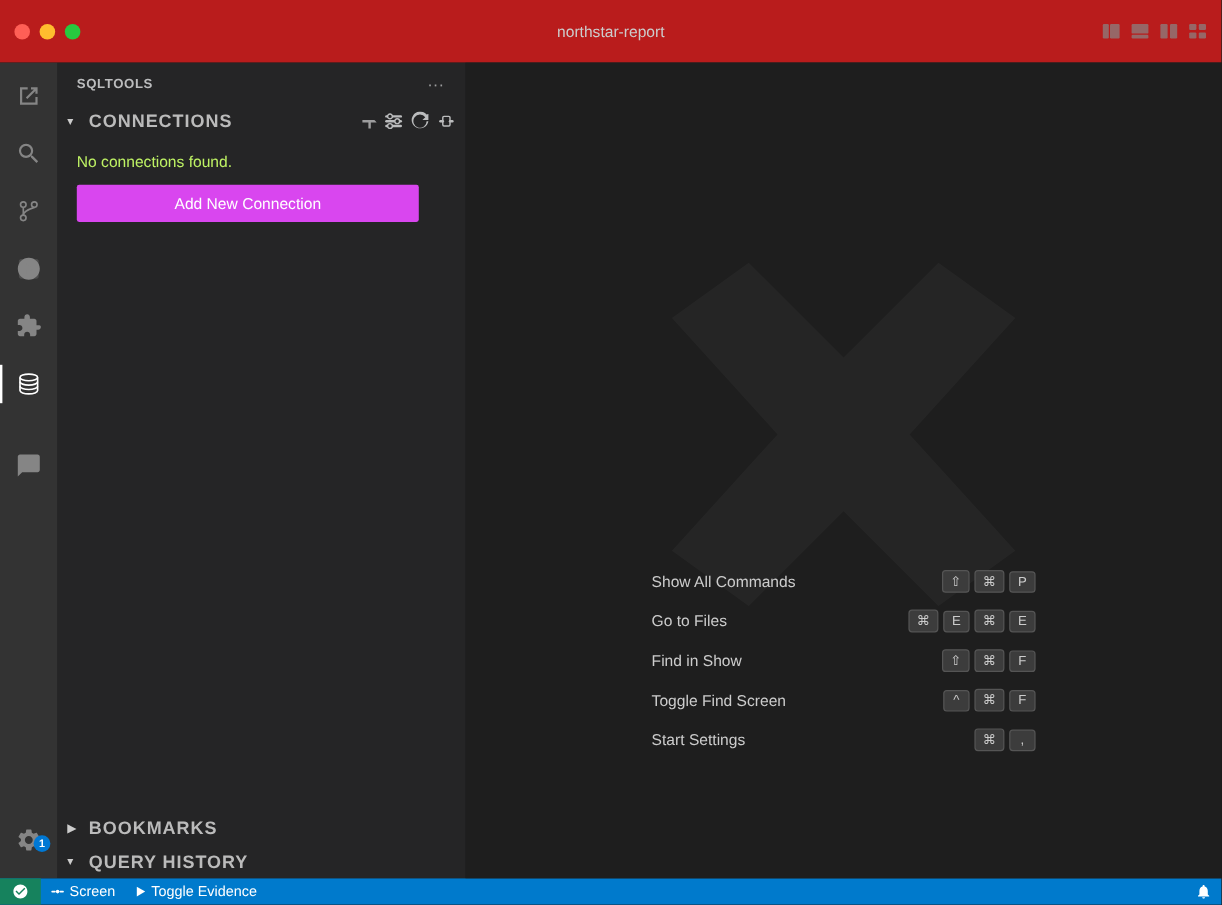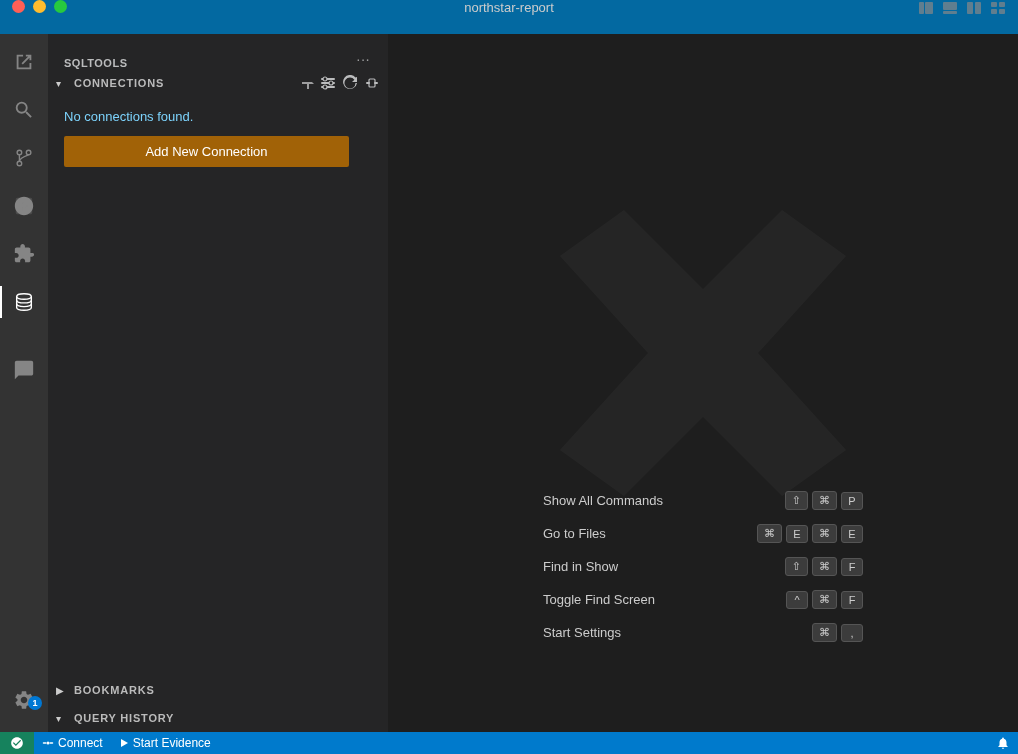--- a/index.html
+++ b/index.html
@@ -8,24 +8,24 @@
       height: 754px;
       background: #1e1e1e;
       font-family: -apple-system, BlinkMacSystemFont, 'Segoe UI', sans-serif;
       overflow: hidden;
       display: flex;
       flex-direction: column;
     }
 
     
     .title-bar {
-      height: 34px;
-      background: #0369a1;
-      display: flex;
-      align-items: flex-start;
+      height: 52px;
+      background: #b91c1c;
+      display: flex;
+      align-items: center;
       justify-content: center;
       position: relative;
       flex-shrink: 0;
     }
     .title-bar-buttons {
       position: absolute;
       left: 12px;
       display: flex;
       gap: 8px;
       align-items: center;
@@ -125,21 +125,21 @@
       width: 340px;
       background: #252526;
       display: flex;
       flex-direction: column;
       flex-shrink: 0;
       overflow: hidden;
     }
     .sidebar-header {
       height: 35px;
       display: flex;
-      align-items: flex-end;
+      align-items: center;
       padding: 0 16px;
       justify-content: space-between;
       flex-shrink: 0;
     }
     .sidebar-title {
       font-size: 11px;
       font-weight: 600;
       color: #bbbcbd;
       letter-spacing: 0.5px;
     }
@@ -163,37 +163,37 @@
       cursor: pointer;
       height: 28px;
     }
     .section-chevron {
       color: #cccccc;
       font-size: 10px;
       margin-right: 4px;
       width: 14px;
     }
     .section-label {
-      font-size: 11px;
+      font-size: 15px;
       font-weight: 700;
       color: #bbbbbb;
       letter-spacing: 0.8px;
       text-transform: uppercase;
     }
 
     .section-content {
       padding: 4px 16px;
     }
     .no-connections-text {
-      color: #7dd3fc;
+      color: #bef264;
       font-size: 13px;
       padding: 8px 0 12px 0;
     }
     .add-connection-btn {
-      background: #a16207;
+      background: #d946ef;
       color: white;
       border: none;
       padding: 8px 0;
       width: 285px;
       font-size: 13px;
       font-weight: 500;
       cursor: pointer;
       border-radius: 2px;
       text-align: center;
     }
@@ -213,21 +213,21 @@
     }
     .vscode-logo {
       width: 320px;
       height: 320px;
       opacity: 0.07;
       margin-bottom: 60px;
     }
 
     .shortcuts-container {
       position: absolute;
-      bottom: 90px;
+      bottom: 106px;
       left: 50%;
       transform: translateX(-50%);
       display: flex;
       flex-direction: column;
       gap: 14px;
       min-width: 320px;
     }
     .shortcut-row {
       display: flex;
       align-items: center;
@@ -507,28 +507,28 @@
         <path d="M12 2C6.48 2 2 6.48 2 12s4.48 10 10 10 10-4.48 10-10S17.52 2 12 2zm-2 15l-5-5 1.41-1.41L10 14.17l7.59-7.59L19 8l-9 9z"></path>
       </svg>
     </div>
 
     <div class="status-item">
       <svg width="12" height="12" viewBox="0 0 16 16" fill="white">
         <rect x="1" y="7" width="5" height="2" rx="1"></rect>
         <rect x="10" y="7" width="5" height="2" rx="1"></rect>
         <circle cx="8" cy="8" r="2" fill="white"></circle>
       </svg>
-      <span>Connect</span>
+      <span>Screen</span>
     </div>
 
     <div class="status-item">
       <svg width="10" height="10" viewBox="0 0 10 10" fill="white">
         <polygon points="2,1 9,5 2,9"></polygon>
       </svg>
-      <span>Start Evidence</span>
+      <span>Toggle Evidence</span>
     </div>
   </div>
   <div class="status-right">
     <div class="status-item">
       <svg width="14" height="14" viewBox="0 0 24 24" fill="white">
         <path d="M12 22c1.1 0 2-.9 2-2h-4c0 1.1.9 2 2 2zm6-6v-5c0-3.07-1.64-5.64-4.5-6.32V4c0-.83-.67-1.5-1.5-1.5s-1.5.67-1.5 1.5v.68C7.63 5.36 6 7.92 6 11v5l-2 2v1h16v-1l-2-2z"></path>
       </svg>
     </div>
   </div>
 </div>

